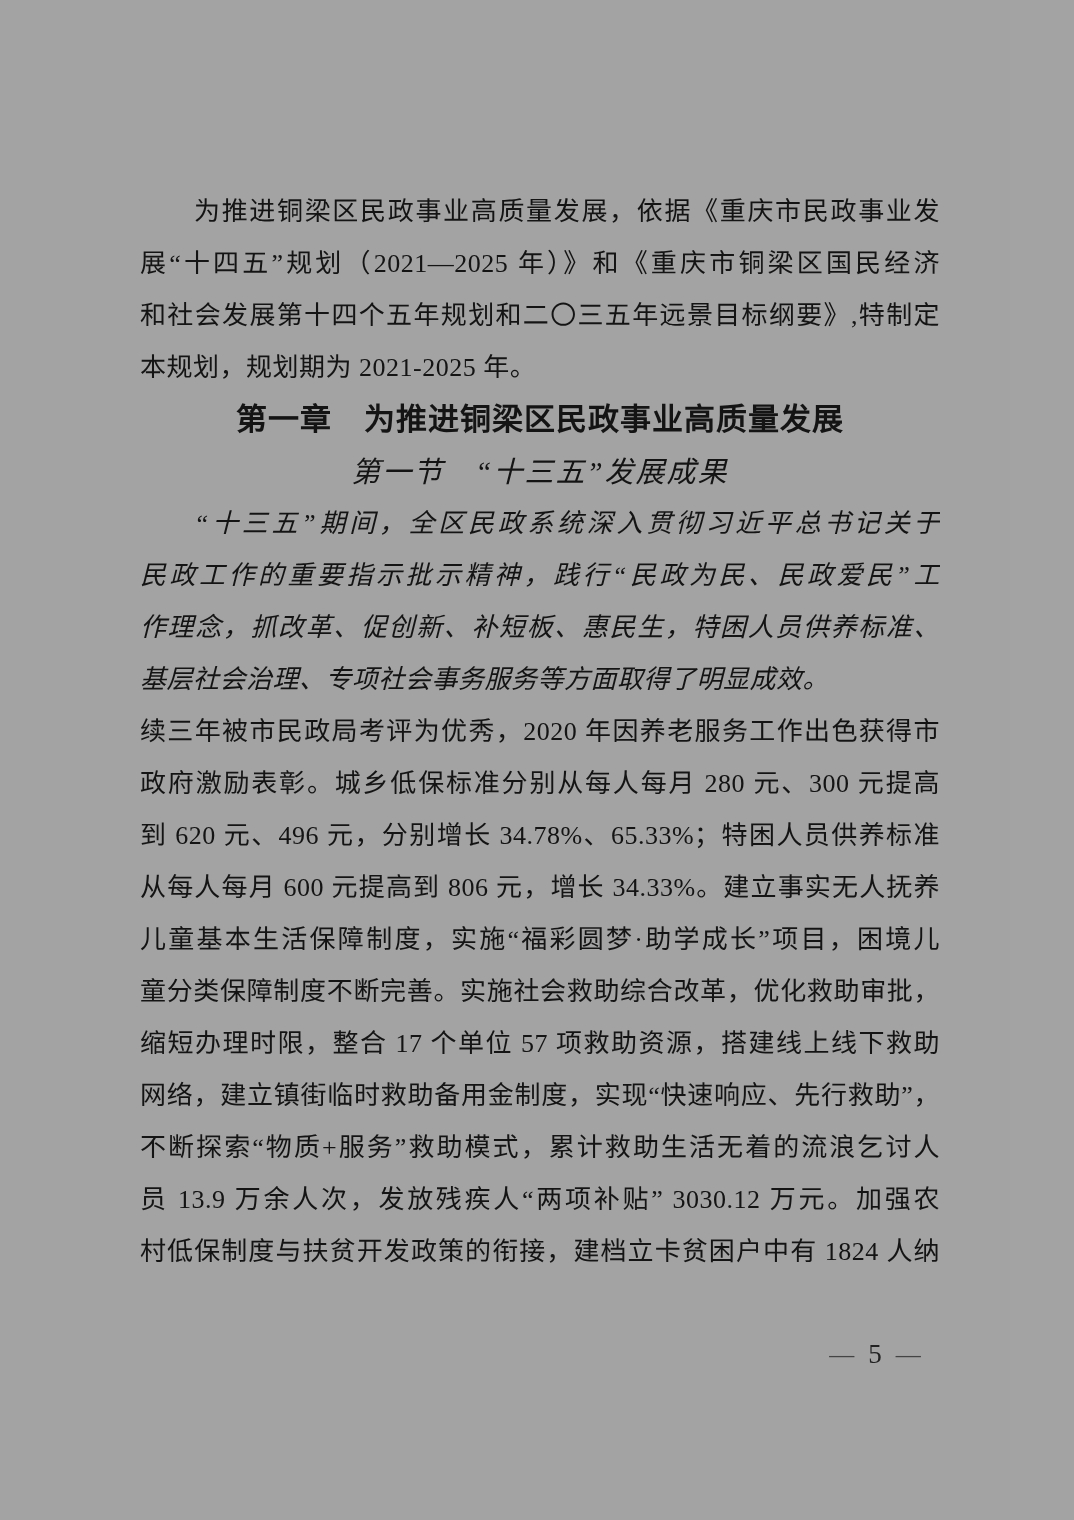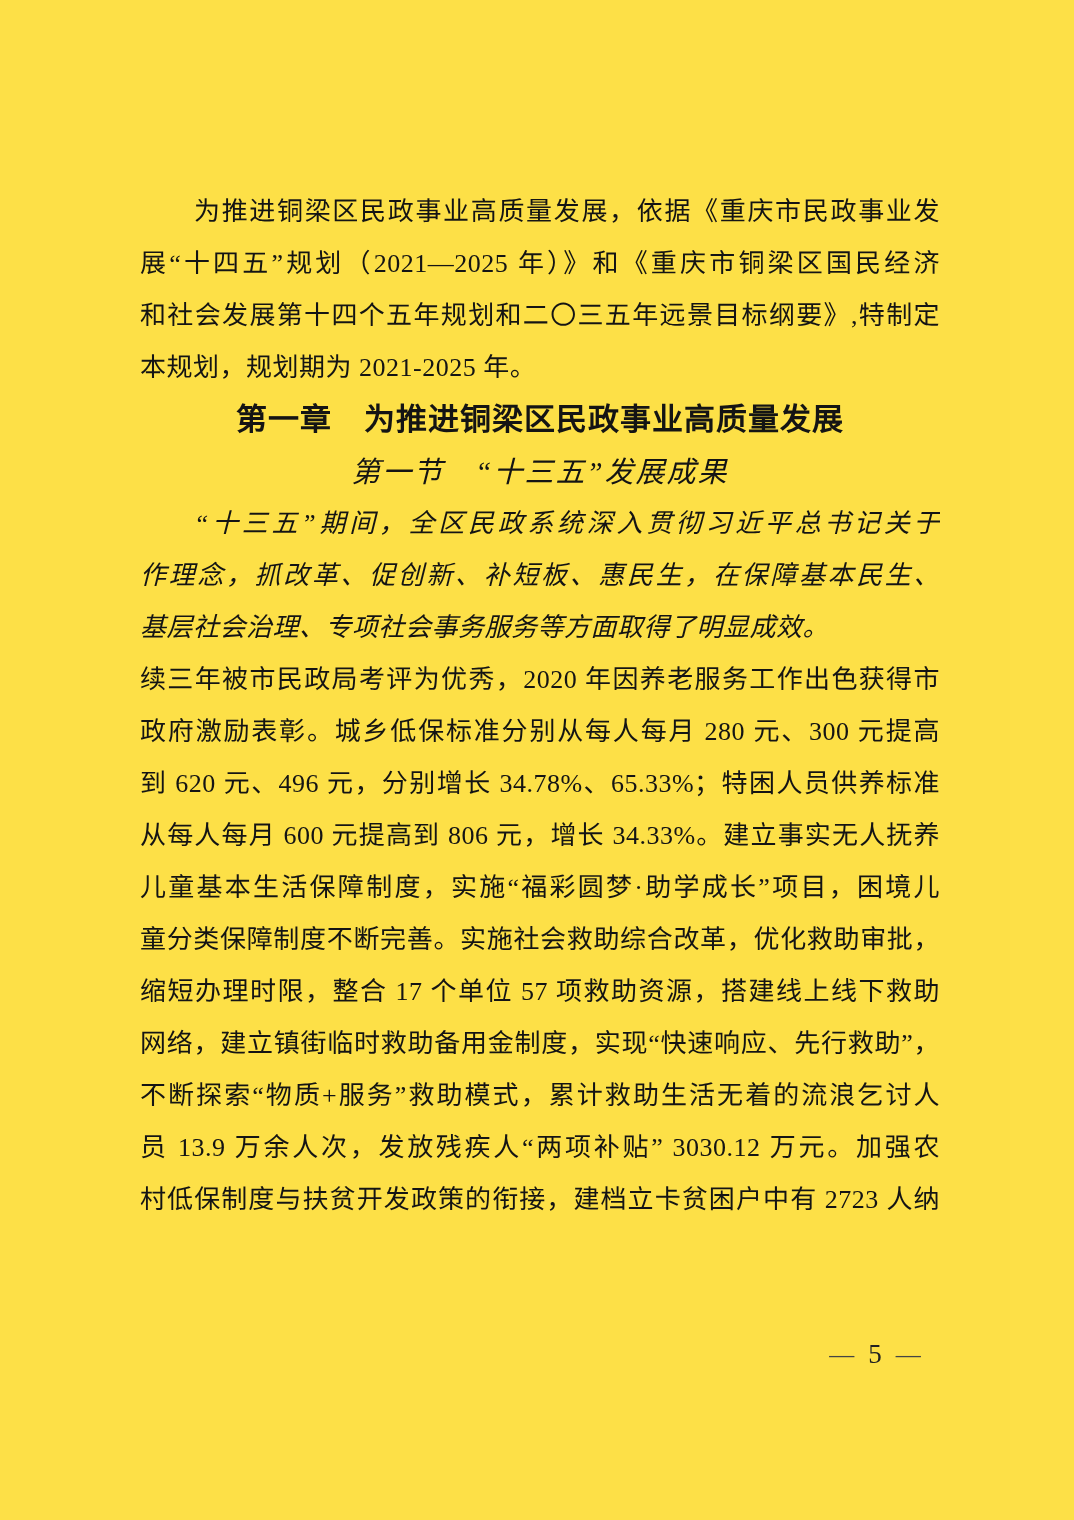--- a/index.html
+++ b/index.html
@@ -5,21 +5,21 @@
   html, body {
     margin: 0;
     padding: 0;
     background: #e8e8e8;
   }
   .page {
     position: relative;
     width: 1074px;
     height: 1520px;
     margin: 0 auto;
-    background: #fde047;
+    background: #a3a3a3;
     overflow: hidden;
     font-family: "Liberation Serif", "DejaVu Serif", serif;
     color: #141414;
   }
   .text-block {
     position: absolute;
     left: 140px;
     top: 186px;
     width: 800px;
   }
@@ -91,34 +91,35 @@
     <div class="ln ind">为推进铜梁区民政事业高质量发展，依据《重庆市民政事业发</div>
     <div class="ln">展“十四五”规划（2021—2025 年）》和《重庆市铜梁区国民经济</div>
     <div class="ln">和社会发展第十四个五年规划和二〇三五年远景目标纲要》,特制定</div>
     <div class="ln last">本规划，规划期为 2021-2025 年。</div>
 
     <div class="ln chapter">第一章　为推进铜梁区民政事业高质量发展</div>
 
     <div class="ln section">第一节　“十三五”发展成果</div>
 
     <div class="ln kai ind">“十三五”期间，全区民政系统深入贯彻习近平总书记关于</div>
-    <div class="ln kai">作理念，抓改革、促创新、补短板、惠民生，在保障基本民生、</div>
+    <div class="ln kai">民政工作的重要指示批示精神，践行“民政为民、民政爱民”工</div>
+    <div class="ln kai">作理念，抓改革、促创新、补短板、惠民生，特困人员供养标准、</div>
     <div class="ln kai last">基层社会治理、专项社会事务服务等方面取得了明显成效。</div>
 
     <div class="ln">续三年被市民政局考评为优秀，2020 年因养老服务工作出色获得市</div>
     <div class="ln">政府激励表彰。城乡低保标准分别从每人每月 280 元、300 元提高</div>
     <div class="ln">到 620 元、496 元，分别增长 34.78%、65.33%；特困人员供养标准</div>
     <div class="ln">从每人每月 600 元提高到 806 元，增长 34.33%。建立事实无人抚养</div>
     <div class="ln">儿童基本生活保障制度，实施“福彩圆梦·助学成长”项目，困境儿</div>
     <div class="ln">童分类保障制度不断完善。实施社会救助综合改革，优化救助审批，</div>
     <div class="ln">缩短办理时限，整合 17 个单位 57 项救助资源，搭建线上线下救助</div>
     <div class="ln">网络，建立镇街临时救助备用金制度，实现“快速响应、先行救助”，</div>
     <div class="ln">不断探索“物质+服务”救助模式，累计救助生活无着的流浪乞讨人</div>
     <div class="ln">员 13.9 万余人次，发放残疾人“两项补贴” 3030.12 万元。加强农</div>
-    <div class="ln">村低保制度与扶贫开发政策的衔接，建档立卡贫困户中有 2723 人纳</div>
+    <div class="ln">村低保制度与扶贫开发政策的衔接，建档立卡贫困户中有 1824 人纳</div>
 
   </div>
 
   <div class="footer">
     <span class="dash">—</span><span class="num">5</span><span class="dash">—</span>
   </div>
 
 </div>
 
 </body></html>

